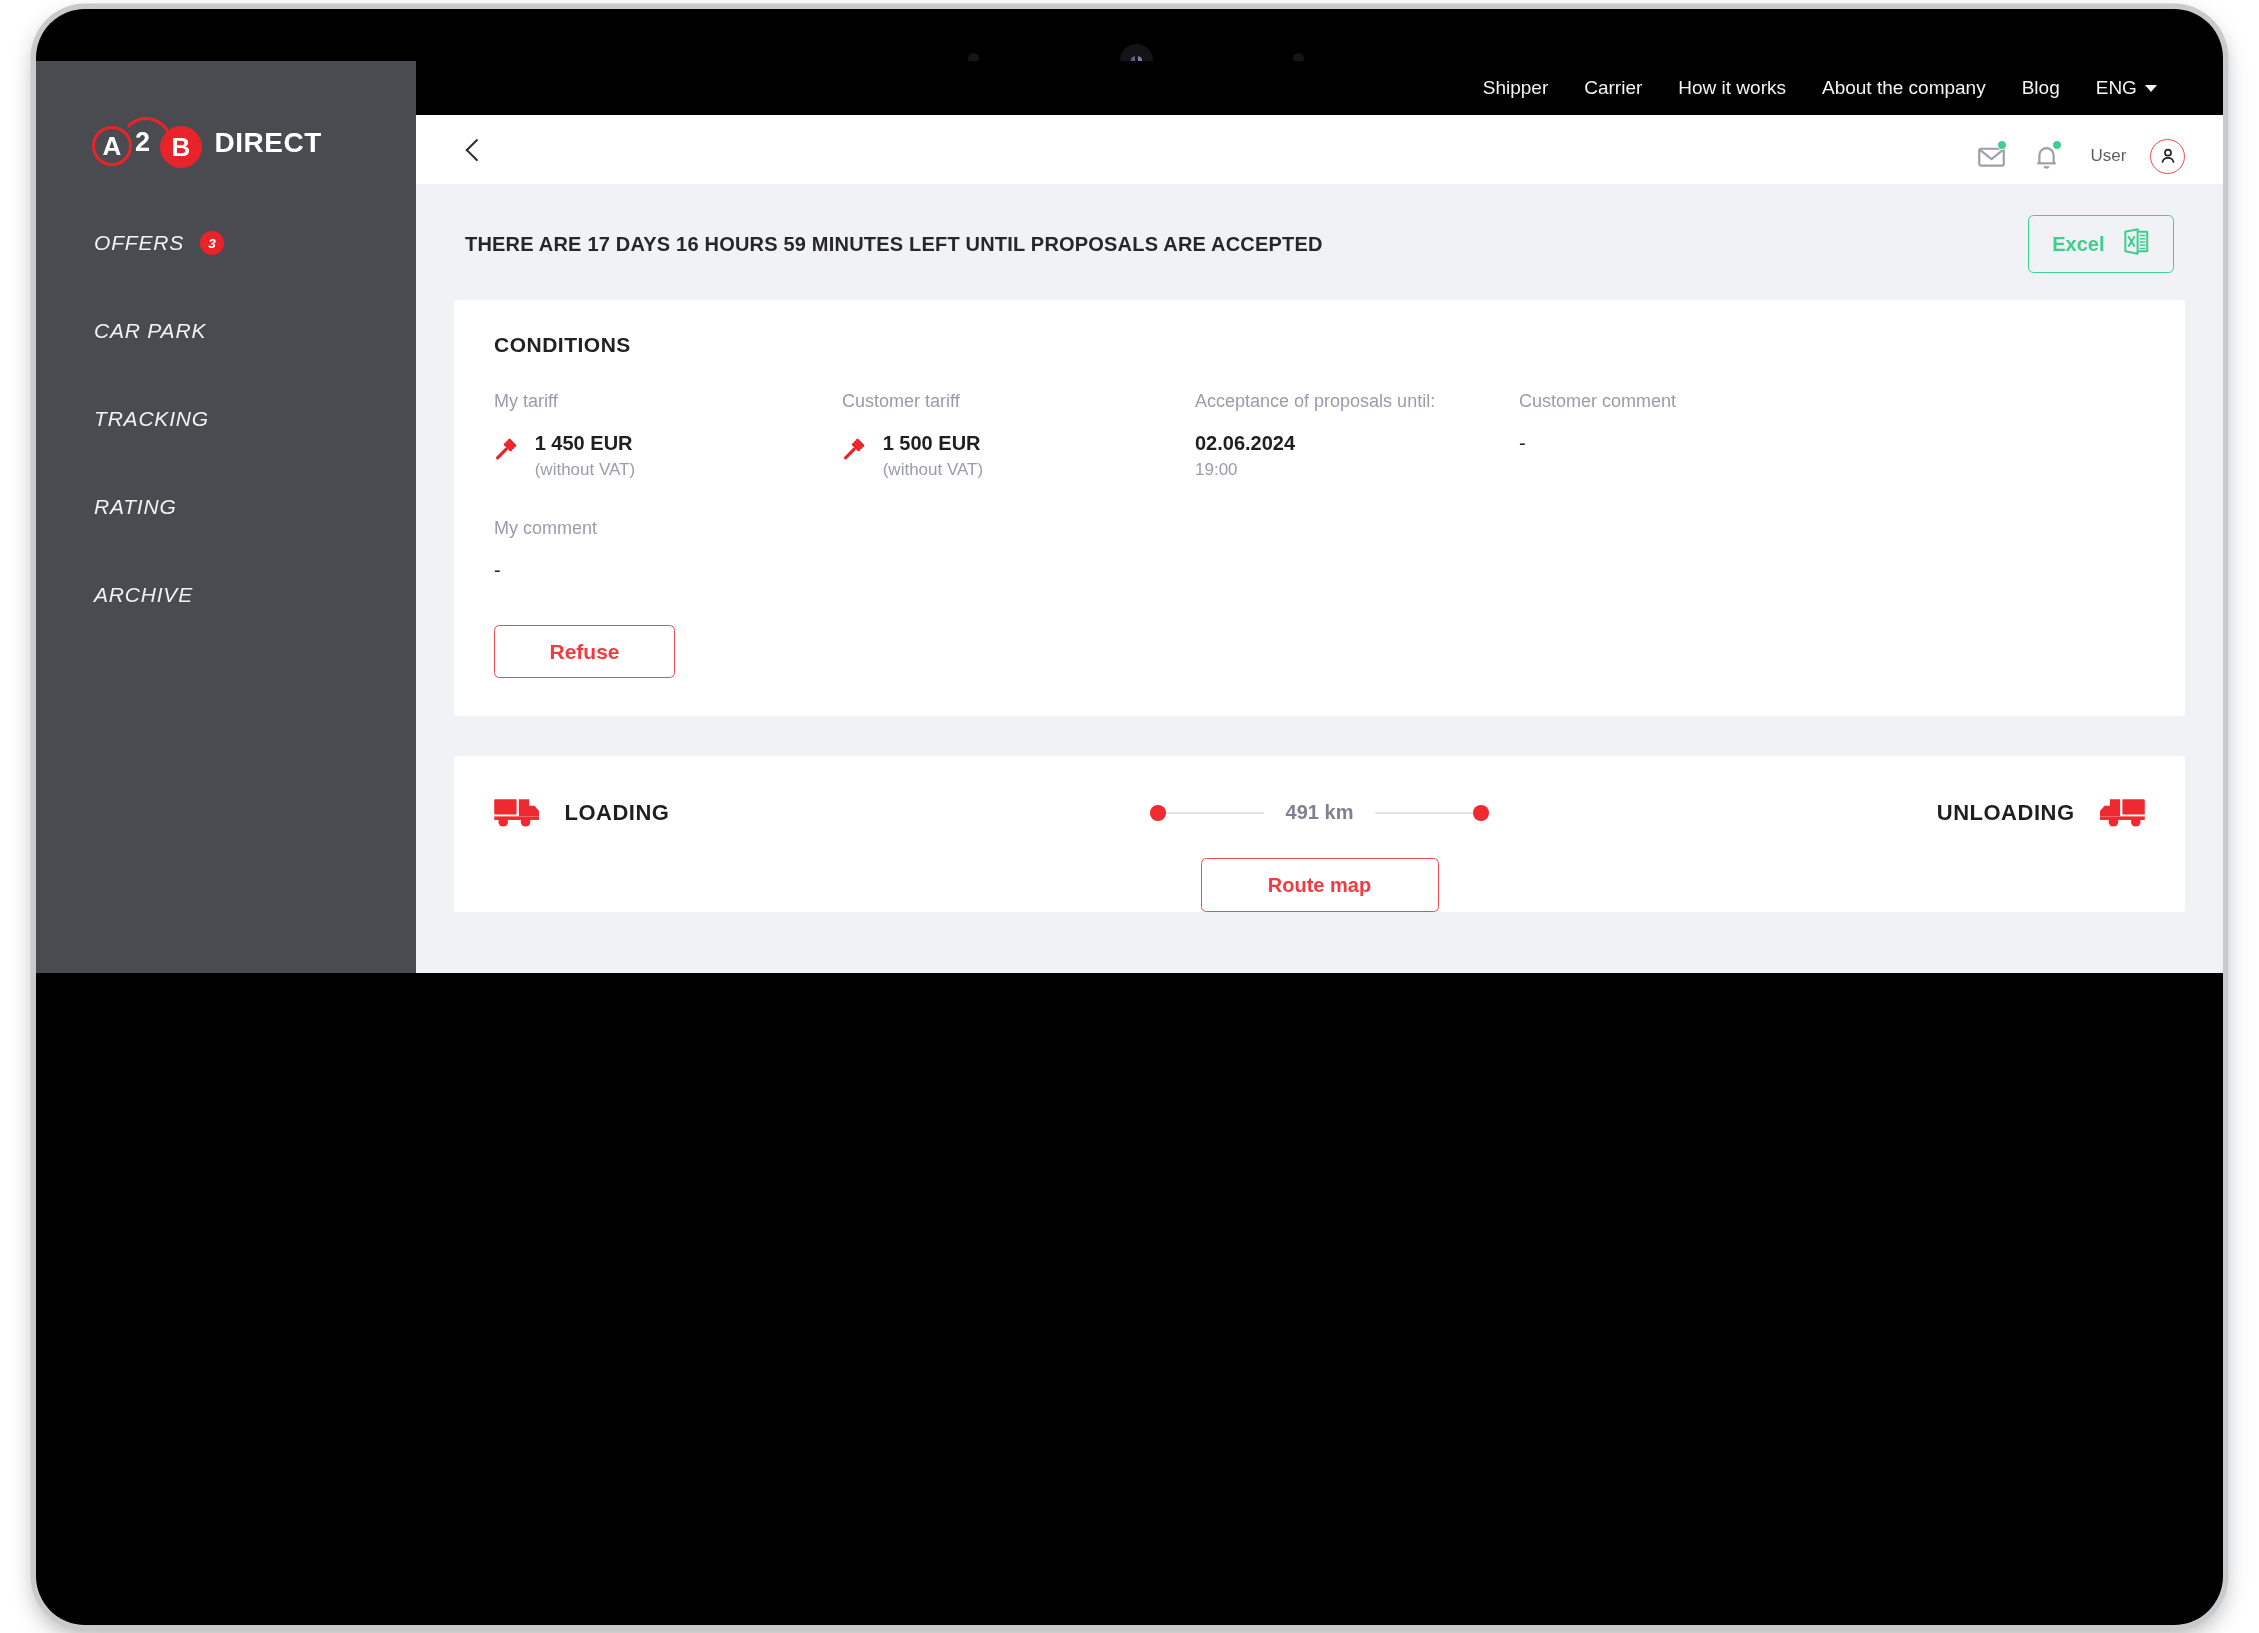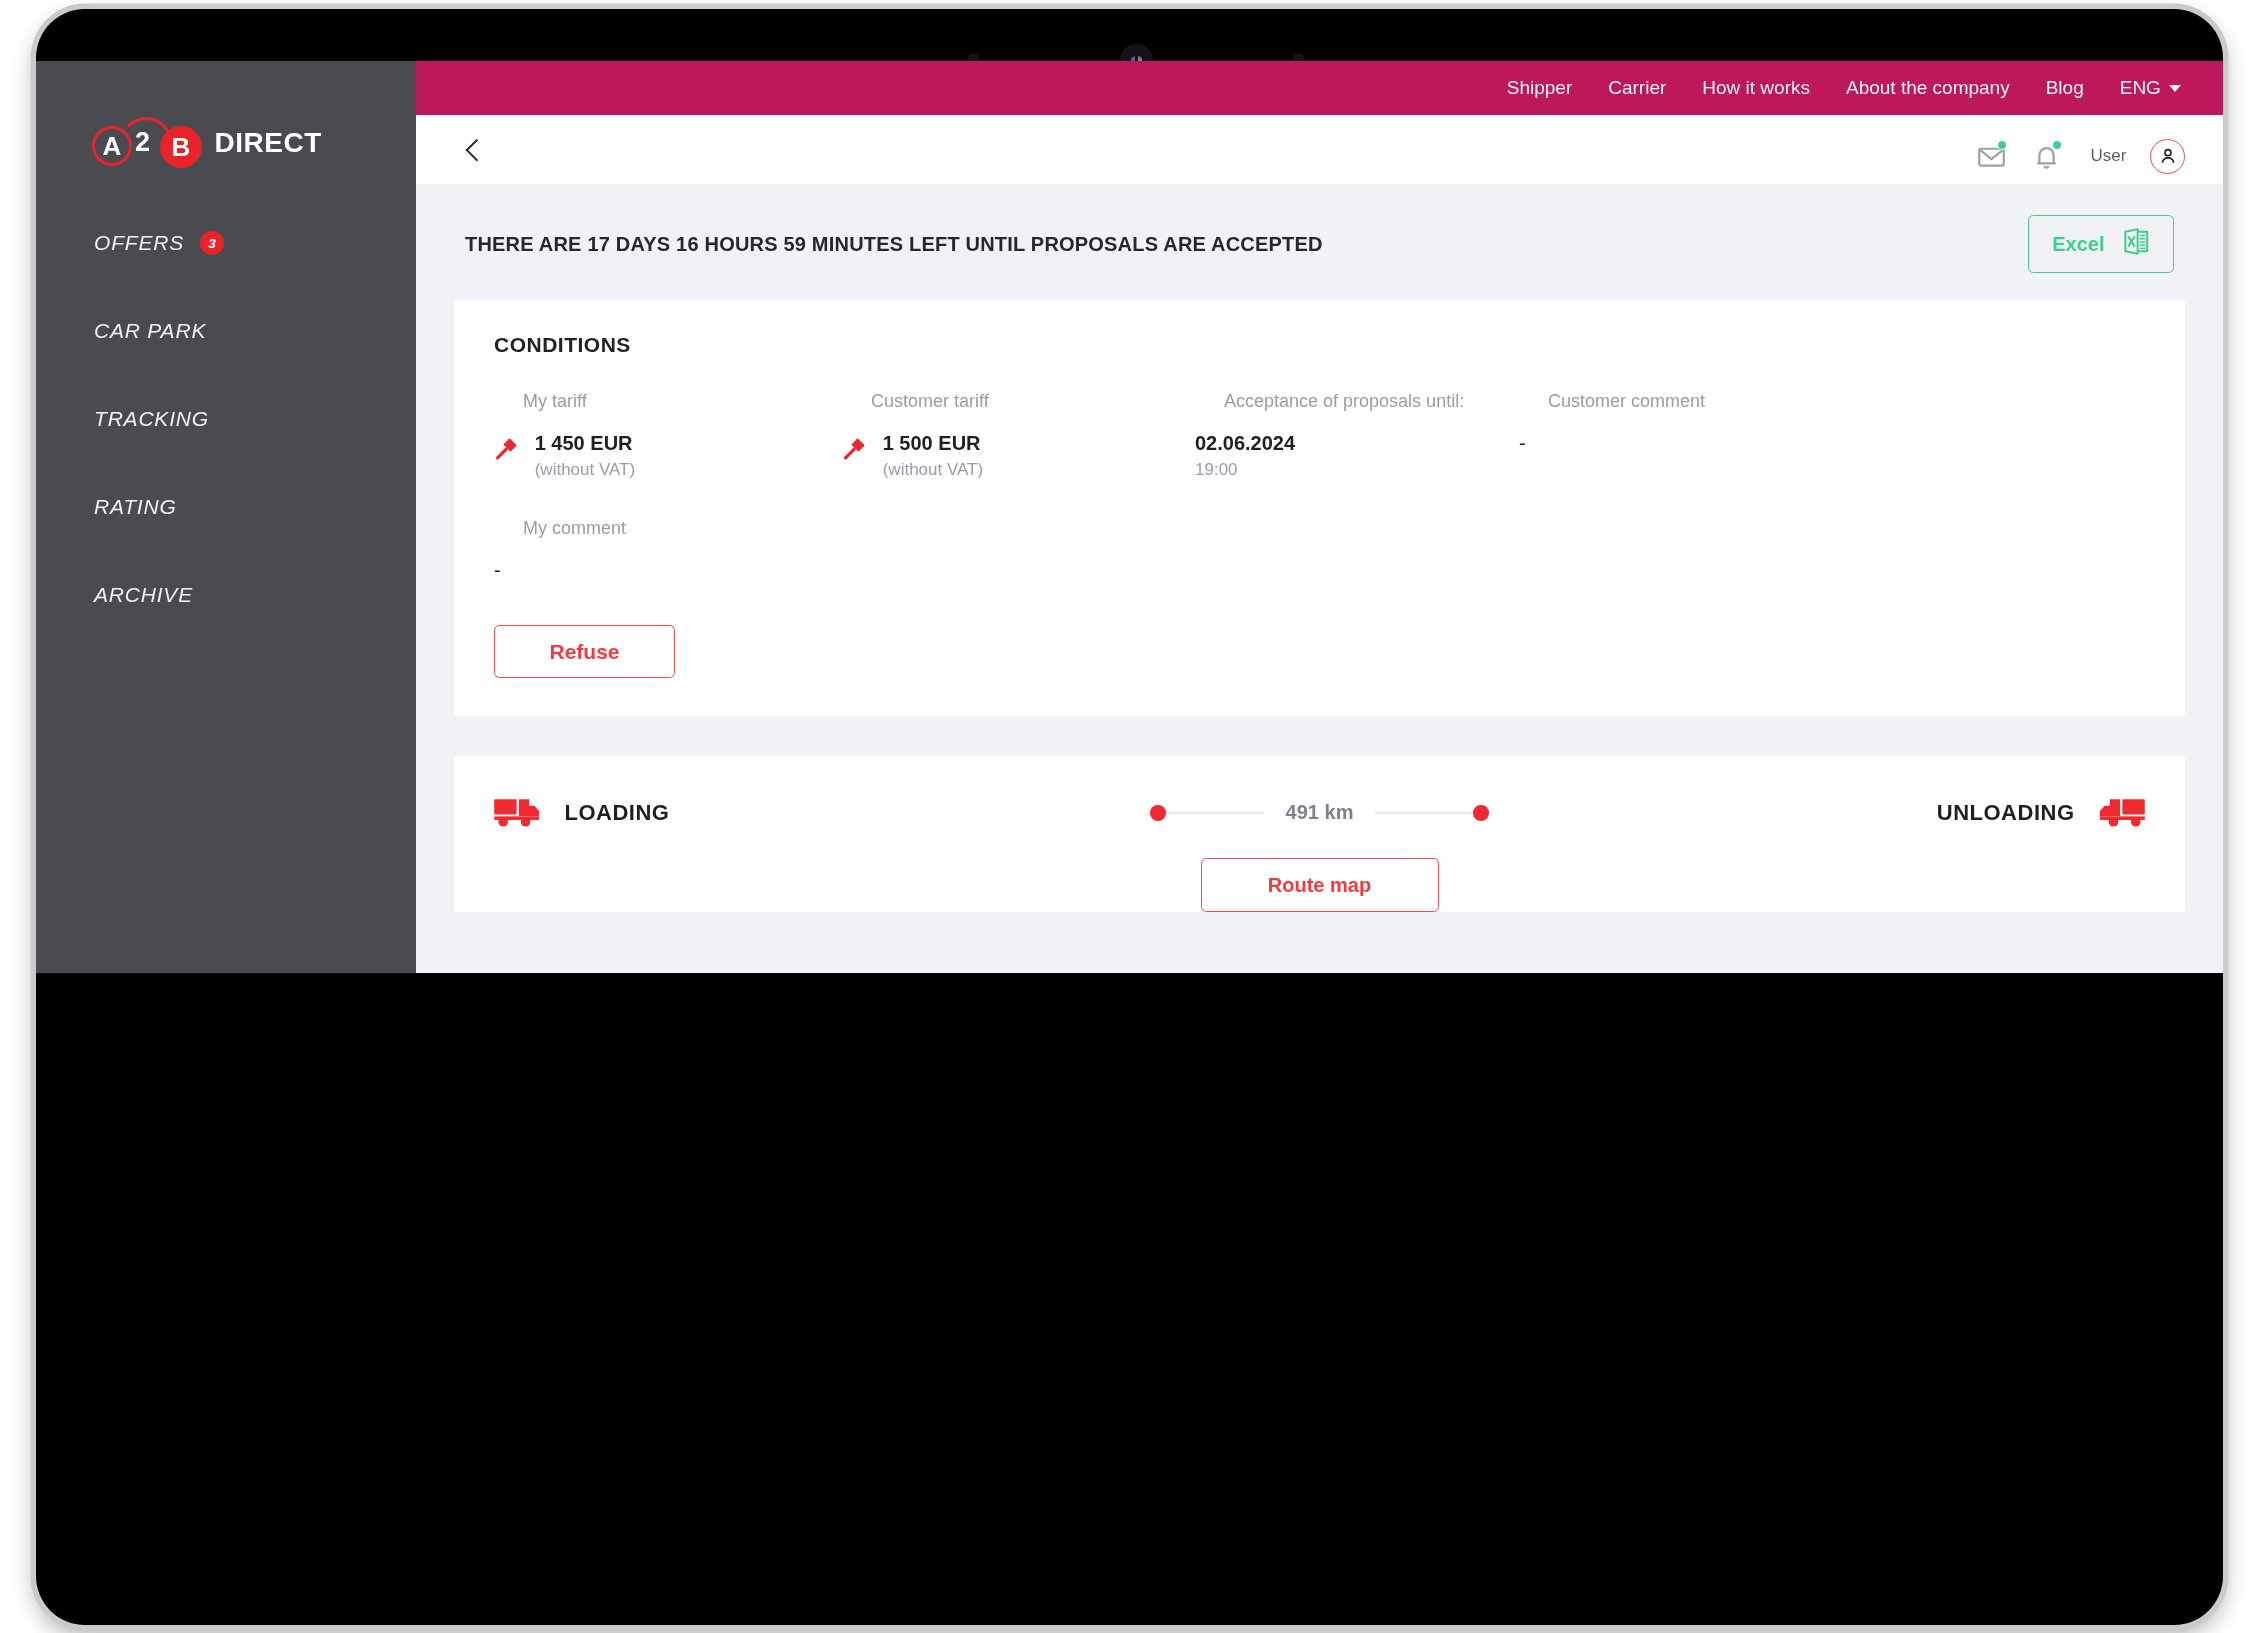--- a/index.html
+++ b/index.html
@@ -114,23 +114,23 @@
     width: 23.5px; height: 23.5px; border-radius: 50%;
     background: #e8232a; color: #fff;
     font-size: 13.6px; font-weight: 600;
     display: flex; align-items: center; justify-content: center;
   }
 
   
   .main { flex: 1; display: flex; flex-direction: column; background: #f1f2f5; position: relative; }
 
   .topnav {
-    height: 54px; background: #be185d;
+    height: 54px; background: #000000;
     display: flex; align-items: center; justify-content: flex-end;
-    padding-right: 42px; gap: 36px;
+    padding-right: 66px; gap: 36px;
   }
   .topnav a {
     color: #f4f4f5; font-size: 19px; text-decoration: none; cursor: pointer;
     white-space: nowrap;
   }
   .lang { display: flex; align-items: center; gap: 8.1px; cursor: pointer; }
   .caret-down {
     width: 0; height: 0;
     border-left: 6.3px solid transparent; border-right: 6.3px solid transparent;
     border-top: 7.2px solid #f4f4f5;
@@ -199,21 +199,21 @@
   }
   .card-title {
     font-size: 21px; font-weight: 700; color: #222225;
     letter-spacing: 0.5px; margin-bottom: 34px;
   }
   .cond-grid {
     display: grid;
     grid-template-columns: 348px 353px 324px 328px 1fr;
   }
   .field-label {
-    font-size: 18px; color: #9a9bab; margin-bottom: 20px; font-weight: 400; margin-left: 29px;
+    font-size: 18px; color: #9a9bab; margin-bottom: 20px; font-weight: 400;
   }
   .field-value {
     font-size: 20px; font-weight: 700; color: #1f1f22;
   }
   .field-sub { font-size: 17px; color: #9a9bab; margin-top: 5.4px; font-weight: 400; }
   .tariff-row { display: flex; align-items: flex-start; gap: 16.3px; }
   .gavel { margin-top: 5.4px; }
   .stars { color: #fba328; font-size: 22.6px; letter-spacing: 2.7px; margin-top: 7.2px; }
   .dash-value { font-size: 20px; color: #1f1f22; font-weight: 400; }
 

